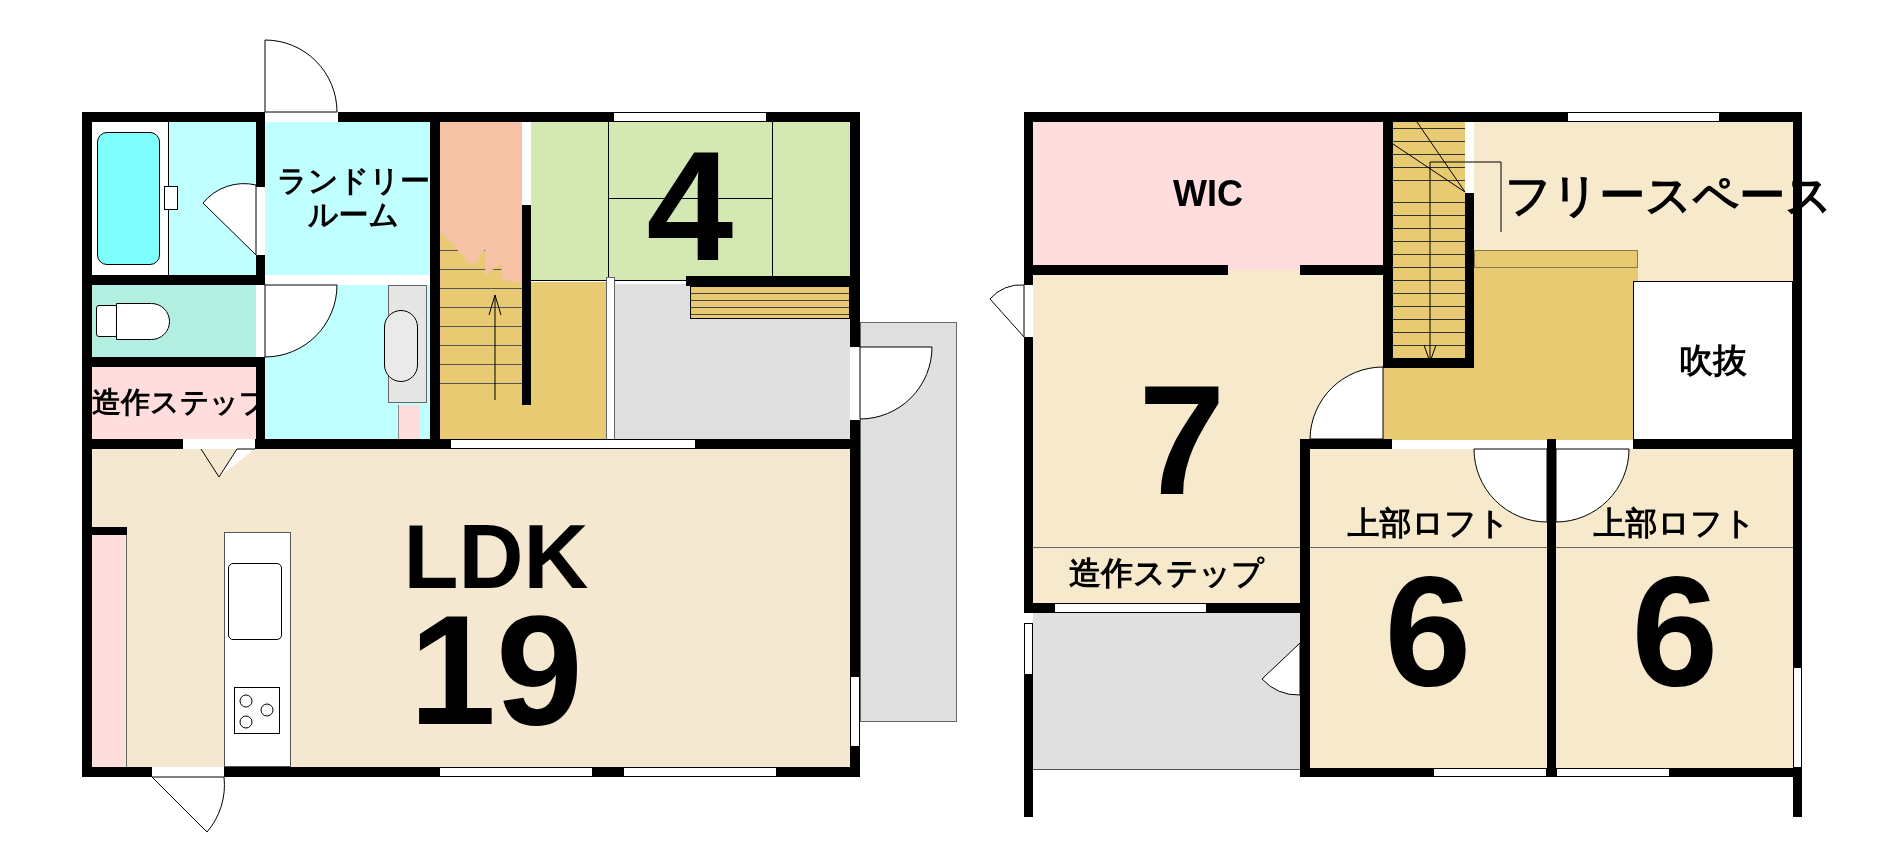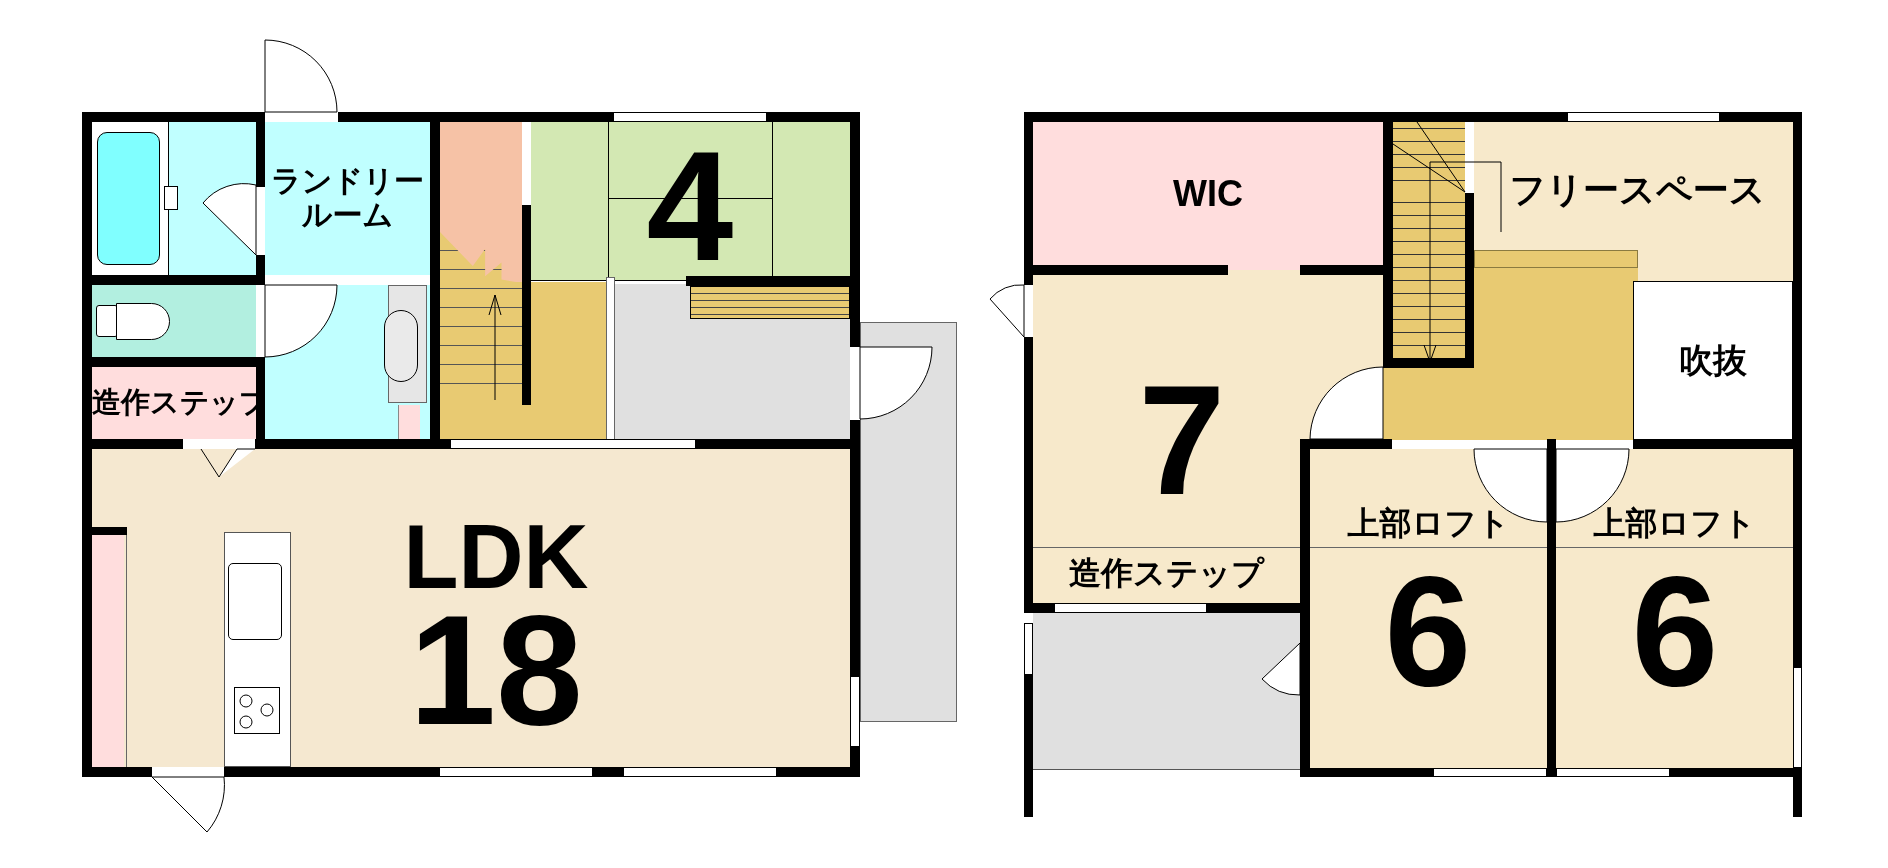--- a/index.html
+++ b/index.html
@@ -15,21 +15,21 @@
 </head>
 <body>
 
 <div>
 
   <div class="room" style="left:92px;top:122px;width:76px;height:153px;background:#ffffff;"></div>
   <div class="room" style="left:97px;top:132px;width:63px;height:133px;background:#80ffff;border:1px solid #000;border-radius:10px;"></div>
   <div class="room" style="left:168px;top:122px;width:88px;height:153px;background:#c0ffff;border-left:1px solid #000;"></div>
   <div class="room" style="left:164px;top:186px;width:14px;height:24px;background:#fff;border:1px solid #000;"></div>
   <div class="room" style="left:265px;top:122px;width:165px;height:153px;background:#c0ffff;"></div>
-  <div class="lbl" style="left:265px;top:166px;width:165px;font-size:30px;">
+  <div class="lbl" style="left:271px;top:166px;width:165px;font-size:30px;">
     <div>ランドリー</div>
     <div style="margin-top:4px;">ルーム</div>
   </div>
 
   <div class="room" style="left:92px;top:285px;width:164px;height:72px;background:#b2efe0;"></div>
   <div class="room" style="left:96px;top:305px;width:22px;height:32px;background:#fff;border:1px solid #000;border-radius:3px;"></div>
   <div class="room" style="left:116px;top:303px;width:54px;height:37px;background:#fff;border:1px solid #000;border-radius:0 20px 20px 0;"></div>
 
   <div class="room" style="left:92px;top:367px;width:164px;height:72px;background:#ffdddd;"></div>
   <div class="lbl" style="left:92px;top:388px;width:164px;font-size:29px;">造作ステップ</div>
@@ -66,21 +66,21 @@
   <div class="thinline" style="left:126px;top:530px;width:1px;height:237px;background:#666;"></div>
   <div class="room" style="left:224px;top:532px;width:67px;height:235px;background:#fff;border:1px solid #555;"></div>
   <div class="room" style="left:228px;top:563px;width:54px;height:77px;background:#fff;border:1px solid #000;border-radius:5px;"></div>
   <div class="room" style="left:234px;top:687px;width:46px;height:47px;background:#fff;border:1px solid #000;"></div>
   <svg style="left:234px;top:687px;width:46px;height:47px;">
     <circle cx="12" cy="14" r="6" fill="none" stroke="#000"></circle>
     <circle cx="33" cy="23" r="6" fill="none" stroke="#000"></circle>
     <circle cx="12" cy="35" r="6" fill="none" stroke="#000"></circle>
   </svg>
   <div class="lbl" style="left:390px;top:512px;width:212px;font-family:'Liberation Sans',sans-serif;font-size:90px;">LDK</div>
-  <div class="num" style="left:390px;top:592px;width:212px;font-size:156px;">18</div>
+  <div class="num" style="left:390px;top:592px;width:212px;font-size:156px;">19</div>
 
   <div class="wall" style="left:82px;top:112px;width:183px;height:10px;"></div>
   <div class="wall" style="left:338px;top:112px;width:275px;height:10px;"></div>
   <div class="wall" style="left:767px;top:112px;width:93px;height:10px;"></div>
   <div class="wall" style="left:82px;top:112px;width:10px;height:665px;"></div>
   <div class="wall" style="left:850px;top:112px;width:10px;height:235px;"></div>
   <div class="wall" style="left:850px;top:420px;width:10px;height:256px;"></div>
   <div class="wall" style="left:850px;top:747px;width:10px;height:30px;"></div>
   <div class="wall" style="left:256px;top:112px;width:9px;height:75px;"></div>
   <div class="wall" style="left:256px;top:255px;width:9px;height:30px;"></div>
@@ -132,21 +132,21 @@
   <div class="lbl" style="left:1033px;top:176px;width:350px;font-family:'Liberation Sans',sans-serif;font-size:36px;">WIC</div>
 
   <div class="room" style="left:1033px;top:270px;width:350px;height:333px;background:#f7e9cb;"></div>
   <div class="num" style="left:1112px;top:362px;width:140px;font-size:156px;">7</div>
   <div class="thinline" style="left:1033px;top:547px;width:267px;height:1px;background:#666;"></div>
   <div class="lbl" style="left:1033px;top:557px;width:267px;font-size:32px;">造作ステップ</div>
 
   <div class="room" style="left:1033px;top:613px;width:267px;height:157px;background:#e0e0e0;border-bottom:1px solid #555;"></div>
 
   <div class="room" style="left:1474px;top:122px;width:319px;height:159px;background:#f7e9cb;"></div>
-  <div class="lbl" style="left:1505px;top:172px;width:265px;font-size:36px;">フリースペース</div>
+  <div class="lbl" style="left:1505px;top:172px;width:265px;font-size:46px;">フリースペース</div>
   <div class="room" style="left:1383px;top:250px;width:255px;height:190px;background:#e8ca72;"></div>
   <div class="room" style="left:1474px;top:250px;width:164px;height:18px;background:#e8ca72;border:1px solid #8a7a40;"></div>
   <div class="room" style="left:1633px;top:281px;width:160px;height:159px;background:#ffffff;border:1px solid #000;"></div>
   <div class="lbl" style="left:1633px;top:343px;width:160px;font-size:34px;">吹抜</div>
 
   <div class="room" style="left:1393px;top:122px;width:72px;height:243px;background:#e8ca72;
        background-image:repeating-linear-gradient(to bottom,transparent 0,transparent 12px,#333 12px,#333 13px);background-position:0 68px;"></div>
   <svg style="left:1393px;top:122px;width:140px;height:250px;">
     <line x1="0" y1="22" x2="72" y2="70" stroke="#000"></line>
     <line x1="24" y1="0" x2="72" y2="70" stroke="#000"></line>

